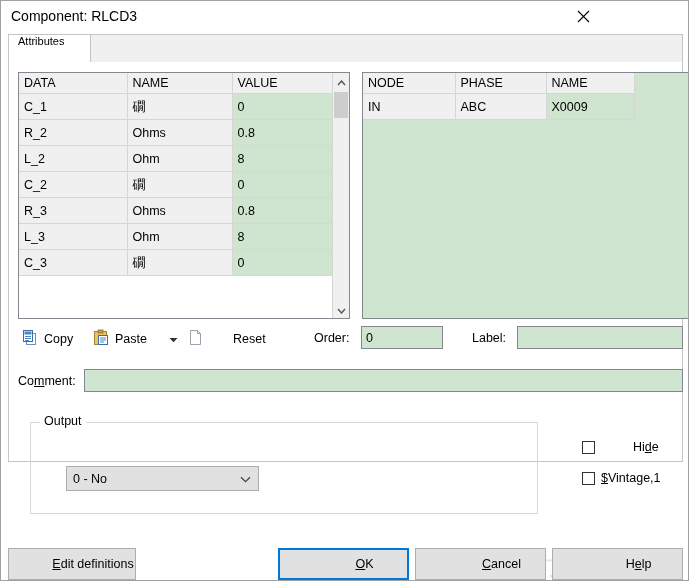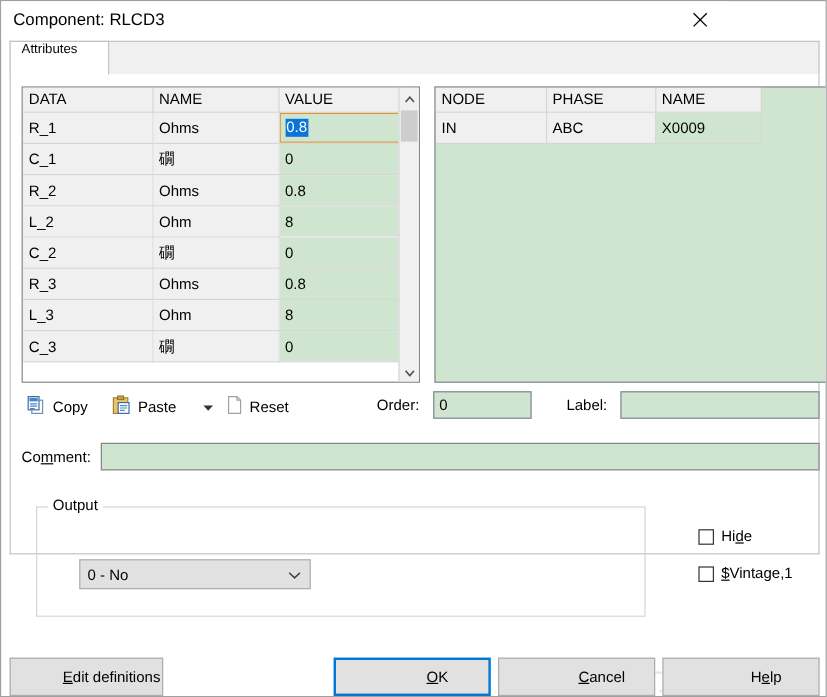--- a/index.html
+++ b/index.html
@@ -226,21 +226,21 @@
   }
   #btn-copy  { left: 9px; }
   #btn-paste { left: 80px; justify-content: flex-end; }
   #btn-paste-arrow {
     position: absolute;
     left: 156px; top: 0;
     width: 16px; height: 26px;
     display: flex; align-items: center; justify-content: center;
     cursor: default;
   }
-  #btn-reset { left: 175px; }
+  #btn-reset { left: 175px; gap: 25px; }
 
   #order-label {
     position: absolute;
     left: 305px; top: 5px;
     font-size: 12.5px;
   }
   #order-input {
     position: absolute;
     left: 352px; top: 0px;
     width: 82px; height: 23px;
@@ -324,21 +324,21 @@
   }
 
   
   .cbrow {
     position: absolute;
     display: flex;
     align-items: center;
     cursor: default;
     font-size: 12.5px;
   }
-  #cb-hide    { left: 573px; top: 378px; }
+  #cb-hide    { left: 573px; top: 378px; gap: 32px; }
   #cb-vintage { left: 573px; top: 409px; }
   .cbox {
     width: 13px; height: 13px;
     border: 1px solid #333333;
     background: #ffffff;
     box-sizing: border-box;
     margin-right: 6px;
   }
 
   
@@ -408,29 +408,20 @@
               <col style="width:102px">
           </colgroup>
           <thead>
             <tr>
               <th>DATA</th>
               <th>NAME</th>
               <th>VALUE</th>
             </tr>
           </thead>
           <tbody>
-            <tr>
-              <td>R_1</td>
-              <td>Ohms</td>
-              <td class="val selected">
-                <span class="sel-box">
-                    <span class="sel-text">0.8</span>
-                  </span>
-              </td>
-            </tr>
             <tr>
               <td>C_1</td>
               <td class="cjk">礀</td>
               <td class="val">0</td>
             </tr>
             <tr>
               <td>R_2</td>
               <td>Ohms</td>
               <td class="val">0.8</td>
             </tr>

